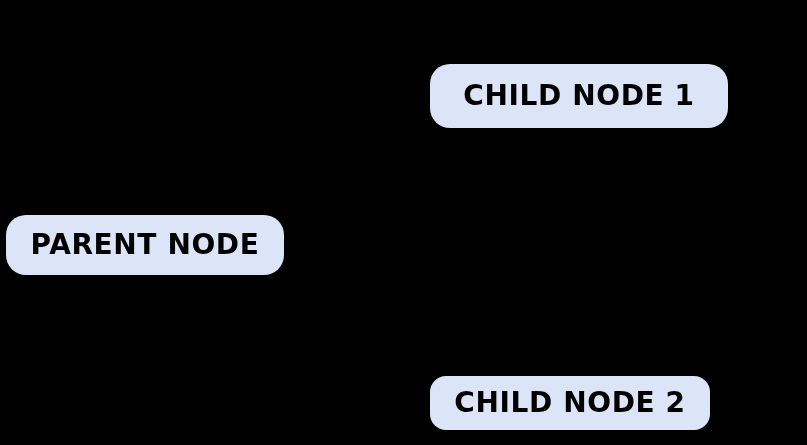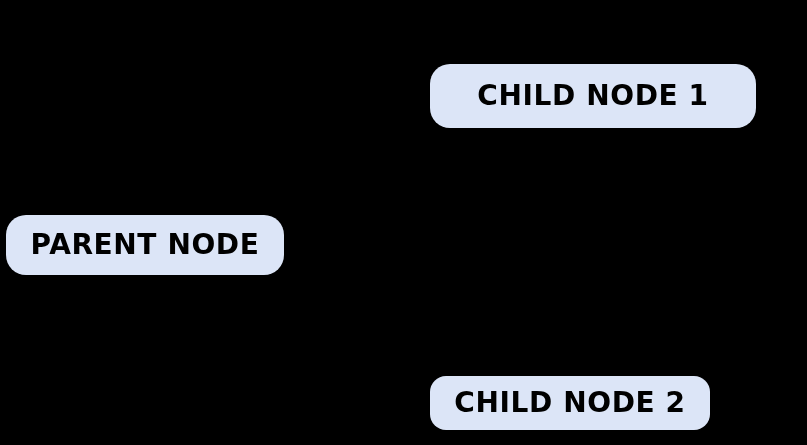--- a/index.html
+++ b/index.html
@@ -76,21 +76,21 @@
 <body>
 
 <div id="canvas" style="background: rgb(0, 0, 0);">
 
   <svg class="edge-layer" viewBox="0 0 807 445" xmlns="http://www.w3.org/2000/svg"></svg>
 
   <div class="node" id="node-parent" style="left: 6px; top: 215px; width: 278px; height: 60px; background: rgb(220, 229, 247); border-radius: 20px;">
     <span class="node-label" style="color: rgb(0, 0, 0);">PARENT NODE</span>
   </div>
 
-  <div class="node" id="node-child-1" style="left: 430px; top: 64px; width: 326px; height: 64px; background: rgb(220, 229, 247); border-radius: 20px;">
+  <div class="node" id="node-child-1" style="left: 430px; top: 64px; width: 298px; height: 64px; background: rgb(220, 229, 247); border-radius: 20px;">
     <span class="node-label" style="color: rgb(0, 0, 0);">CHILD NODE 1</span>
   </div>
 
   <div class="node" id="node-child-2" style="left: 430px; top: 376px; width: 280px; height: 54px; background: rgb(220, 229, 247); border-radius: 16px;">
     <span class="node-label" style="color: rgb(0, 0, 0);">CHILD NODE 2</span>
   </div>
 
 </div>
 
 </body></html>

